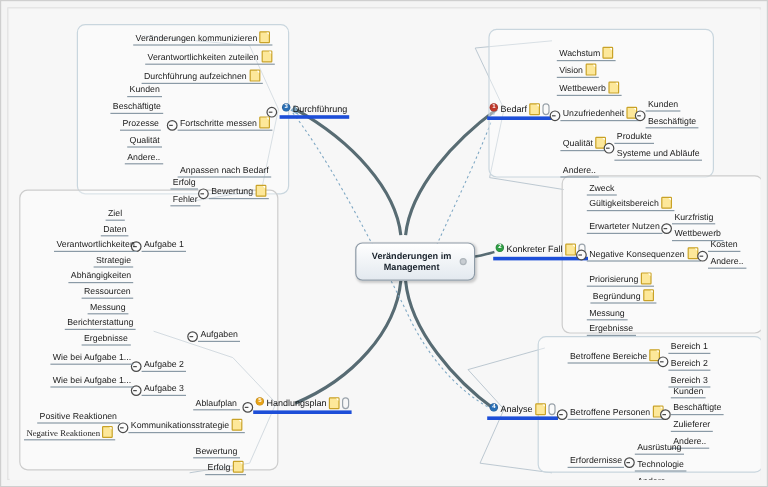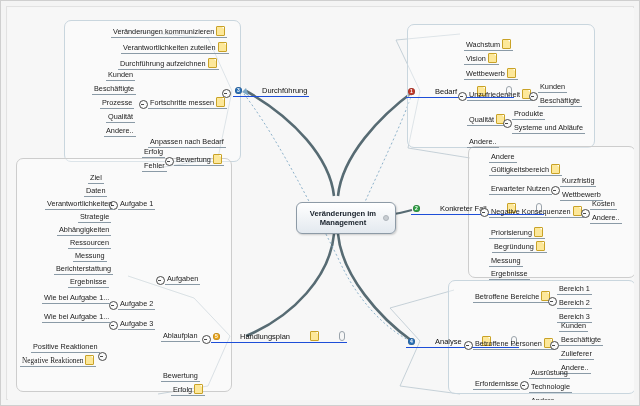--- a/index.html
+++ b/index.html
@@ -50,22 +50,22 @@
     font-size:7.6px;font-weight:bold;color:#17202a;line-height:9.5px;
     border-bottom:1px solid #8d9aa6;
   }
   .root .rtxt{padding:0 10px 0 4px;}
   .root .dot{position:absolute;right:6px;top:12px;width:4px;height:4px;border-radius:50%;
     background:#c8cdd2;border:1px solid #aeb5bb;}
 
   
   .main-node{
     position:absolute;white-space:nowrap;font-size:7.5px;color:#111;
-    border-bottom:1px solid #1d4ed8;padding:0 2px 1px 2px;
-    display:flex;align-items:center;gap:20px;
+    border-bottom:3px solid #1d4ed8;padding:0 2px 1px 2px;
+    display:flex;align-items:flex-start;gap:2px;
   }
   .badge{
     display:inline-block;width:7px;height:7px;border-radius:50%;
     font-size:5px;line-height:7px;text-align:center;color:#fff;font-weight:bold;
     box-shadow:inset 0 0 0 .5px rgba(0,0,0,.25);
   }
   .ic{display:inline-block;width:7px;height:8px;position:relative;vertical-align:middle;}
   .ic.note{
     background:#fde89a;border:.5px solid #c9a227;border-radius:1px;
   }
@@ -244,21 +244,21 @@
 
     <div class="main-node" style="left:403px;top:195px;">
       <span class="badge" style="background:#2f9e44;">2</span>
       <span>Konkreter Fall</span>
       <span class="ic note"></span>
       <span class="ic clip"></span>
     </div>
     <div class="knob" style="left:472px;top:200px;"></div>
 
     <div class="node" style="left:481px;top:143px;">
-      <span class="lbl">Andere</span>
+      <span class="lbl">Zweck</span>
     </div>
     <div class="node" style="left:481px;top:156px;">
       <span class="lbl">Gültigkeitsbereich</span>
       <span class="ic note"></span>
     </div>
 
     <div class="node" style="left:481px;top:175px;">
       <span class="lbl">Erwarteter Nutzen</span>
     </div>
     <div class="knob" style="left:543px;top:178px;"></div>
@@ -410,20 +410,24 @@
     </div>
     <div class="knob" style="left:101px;top:313px;"></div>
     <div class="node" style="left:34px;top:303px;">
       <span class="lbl">Wie bei Aufgabe 1...</span>
     </div>
 
     <div class="node" style="left:153px;top:322px;">
       <span class="lbl">Ablaufplan</span>
     </div>
 
+    <div class="node" style="left:99px;top:341px;">
+      <span class="lbl">Kommunikationsstrategie</span>
+      <span class="ic note"></span>
+    </div>
     <div class="knob" style="left:90px;top:344px;"></div>
     <div class="node" style="left:23px;top:333px;">
       <span class="lbl">Positive Reaktionen</span>
     </div>
     <div class="node" style="left:12px;top:347px;font-family:Liberation Serif, serif;">
       <span class="lbl">Negative Reaktionen</span>
       <span class="ic note"></span>
     </div>
 
     <div class="node" style="left:153px;top:362px;">

